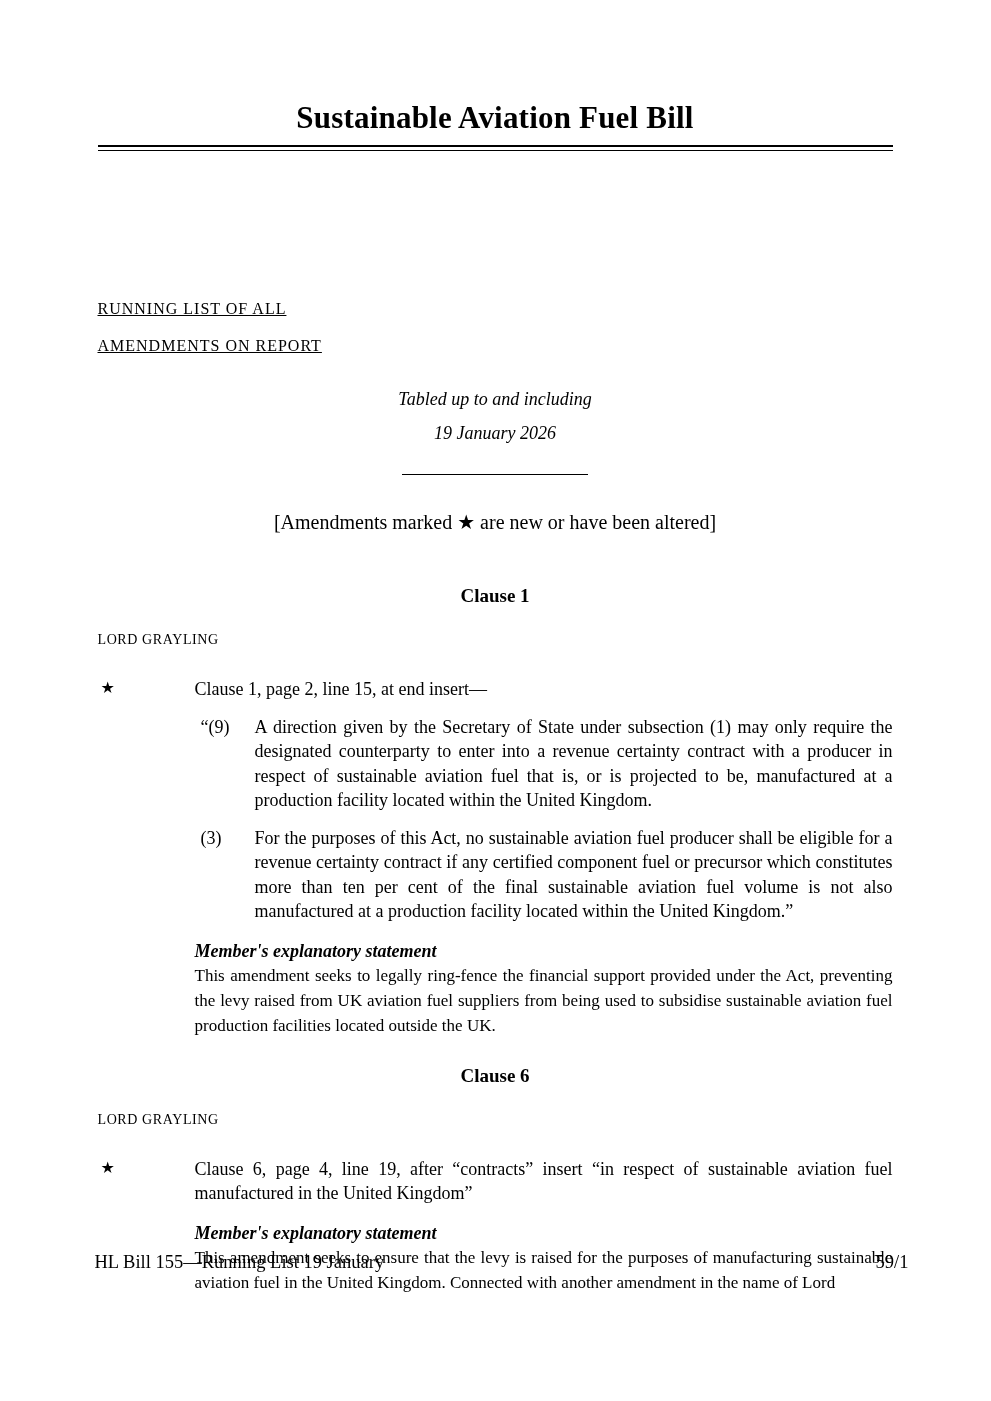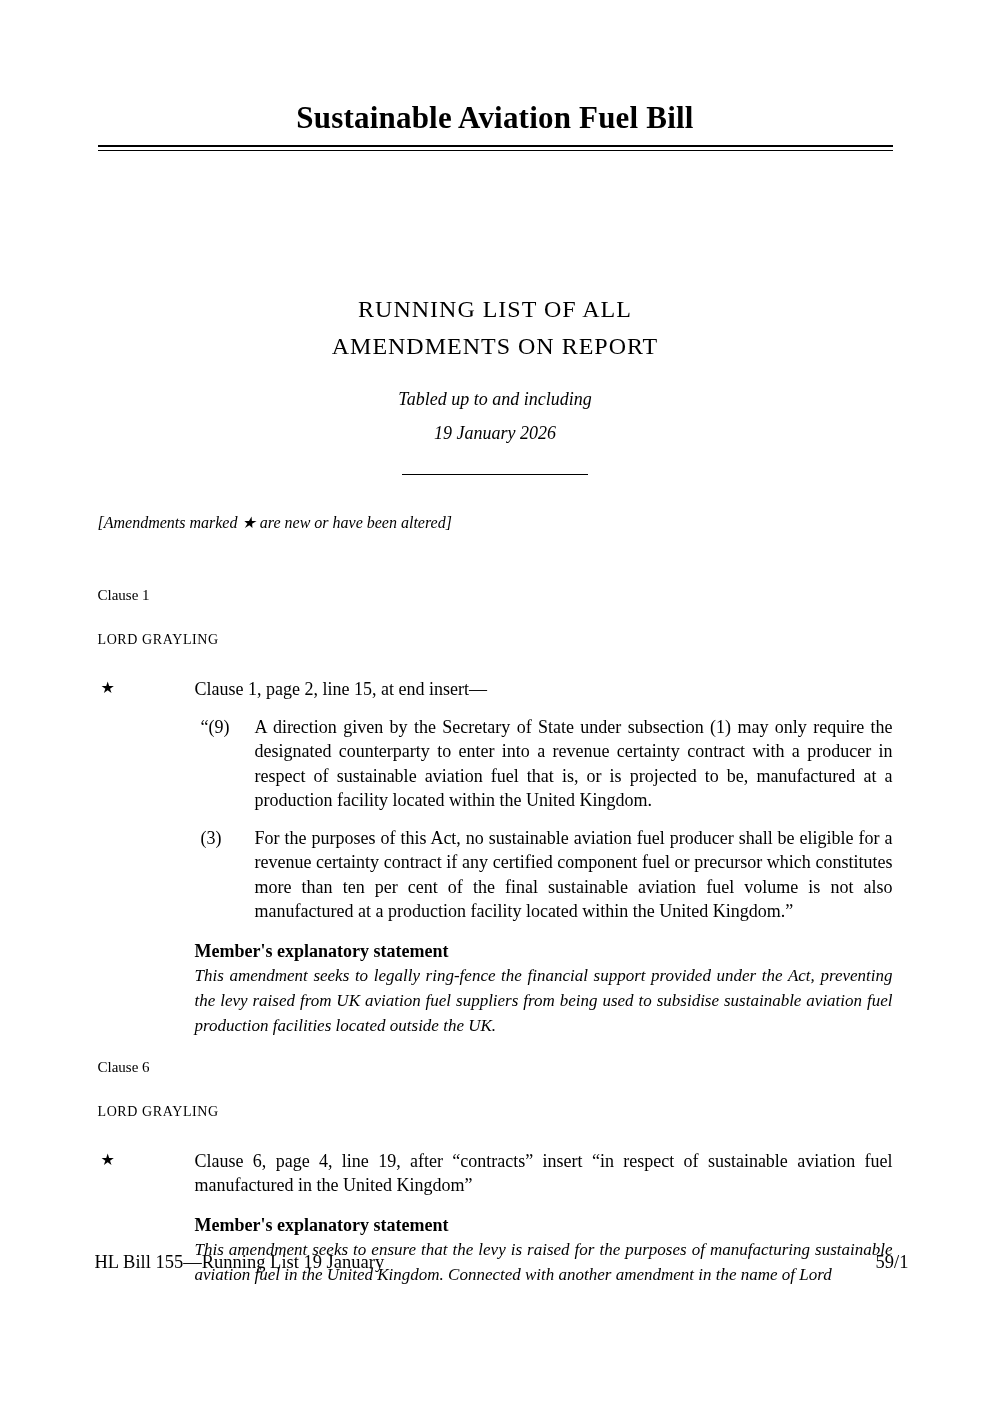--- a/index.html
+++ b/index.html
@@ -26,55 +26,56 @@
     letter-spacing: 0.2px;
     line-height: 36px;
   }
   .title-rule {
     margin-top: 9px;
     height: 3px;
     border-top: 2.5px solid #000;
     border-bottom: 1.5px solid #000;
   }
   .caps-line {
-    text-align: center;
-    font-size: 24px;
+    text-align: left;
+    font-size: 16px;
     letter-spacing: 1px;
     line-height: 22px;
+    text-decoration: underline;
   }
   .caps-first { margin-top: 147px; }
   .caps-second { margin-top: 15px; }
   .italic-line {
     text-align: center;
     font-style: italic;
     font-size: 18px;
     line-height: 21px;
   }
   .tabled-first { margin-top: 32px; }
   .tabled-second { margin-top: 13px; }
   .center-rule {
     width: 186px;
     margin: 30px auto 0 auto;
     border-top: 1.5px solid #000;
     height: 0;
   }
   .marker-note {
-    font-style: italic;
-    font-size: 16px;
+    text-align: center;
+    font-size: 20px;
     margin-top: 37px;
     line-height: 21px;
   }
   .clause-heading {
-    text-align: left;
-    font-weight: normal;
-    font-size: 15px;
+    text-align: center;
+    font-weight: bold;
+    font-size: 19px;
     line-height: 21px;
   }
   .clause-1 { margin-top: 52px; }
-  .clause-6 { margin-top: 19px; }
+  .clause-6 { margin-top: 27px; }
   .mover {
     font-size: 14px;
     letter-spacing: 0.6px;
     line-height: 21px;
     margin-top: 23px;
   }
   .amendment {
     position: relative;
     margin-top: 27px;
   }
@@ -103,25 +104,25 @@
   }
   .sub-text {
     flex: 1;
     text-align: justify;
   }
   .explanatory {
     margin-top: 16px;
   }
   .expl-heading {
     font-weight: bold;
+    font-style: italic;
     font-size: 18px;
     line-height: 23px;
   }
   .expl-text {
-    font-style: italic;
     font-size: 17px;
     line-height: 25px;
     text-align: justify;
   }
   .footer {
     position: absolute;
     left: 90px;
     right: 78px;
     top: 1251px;
     display: flex;

